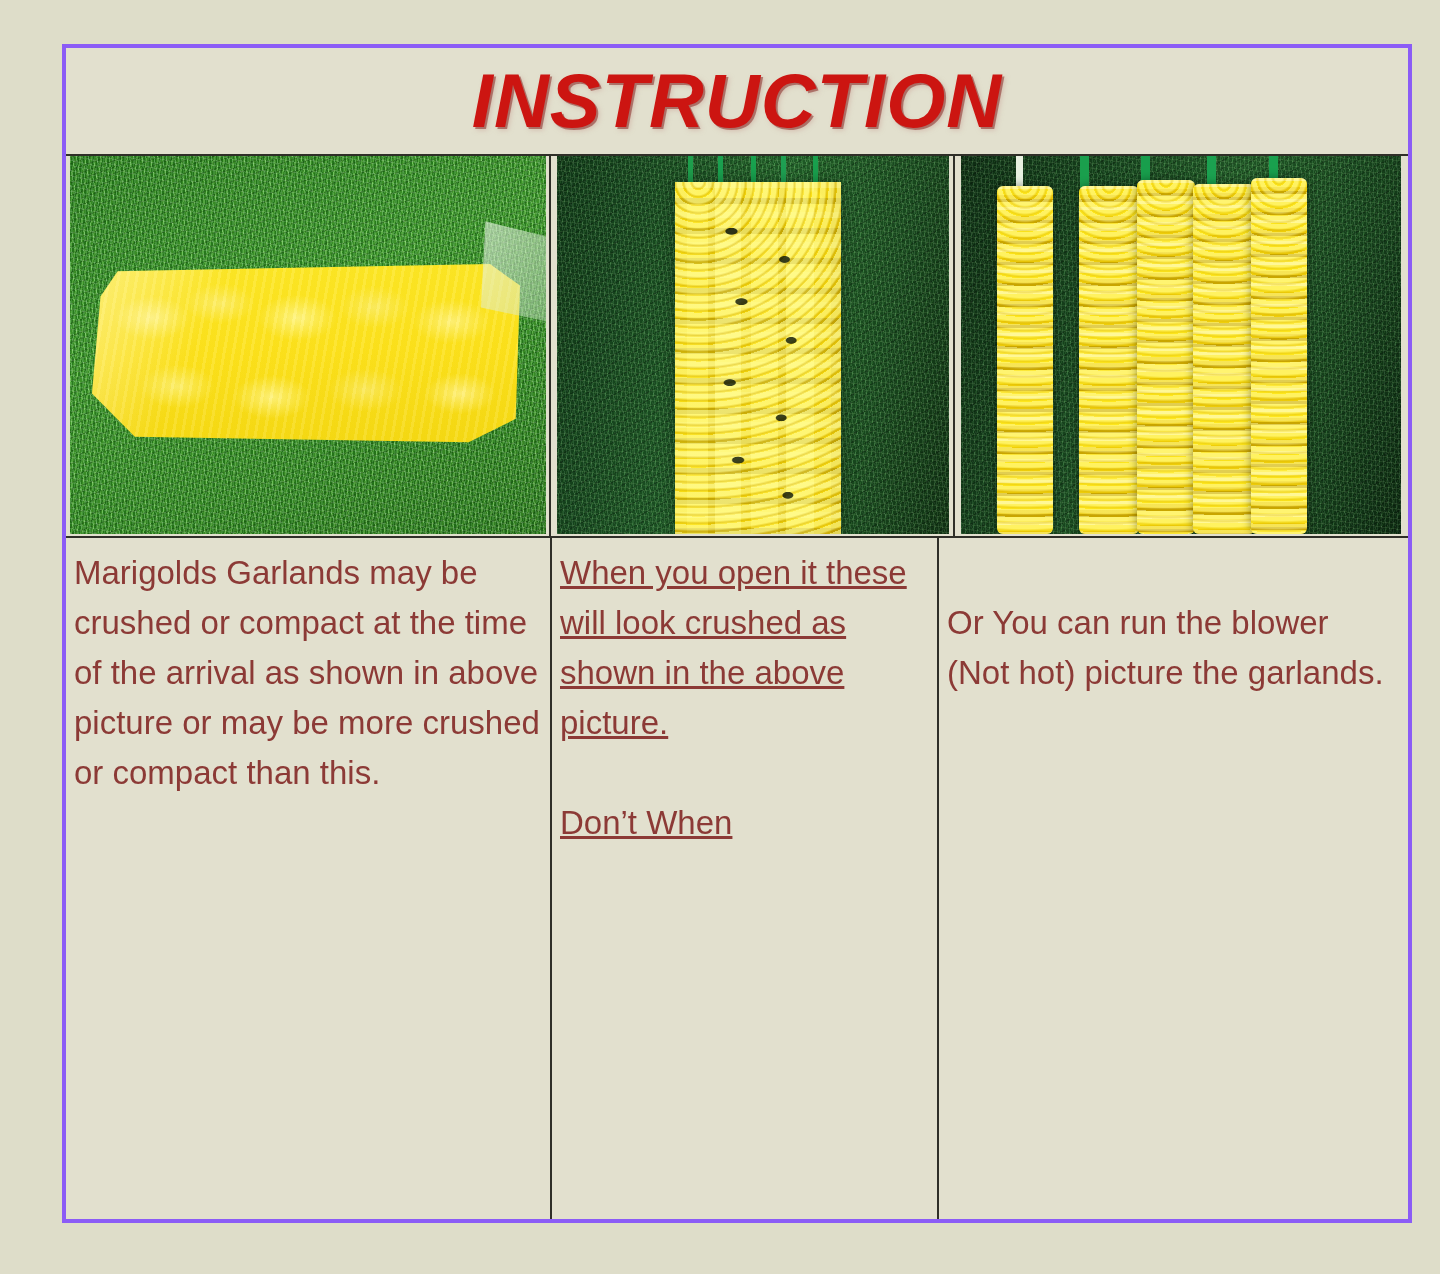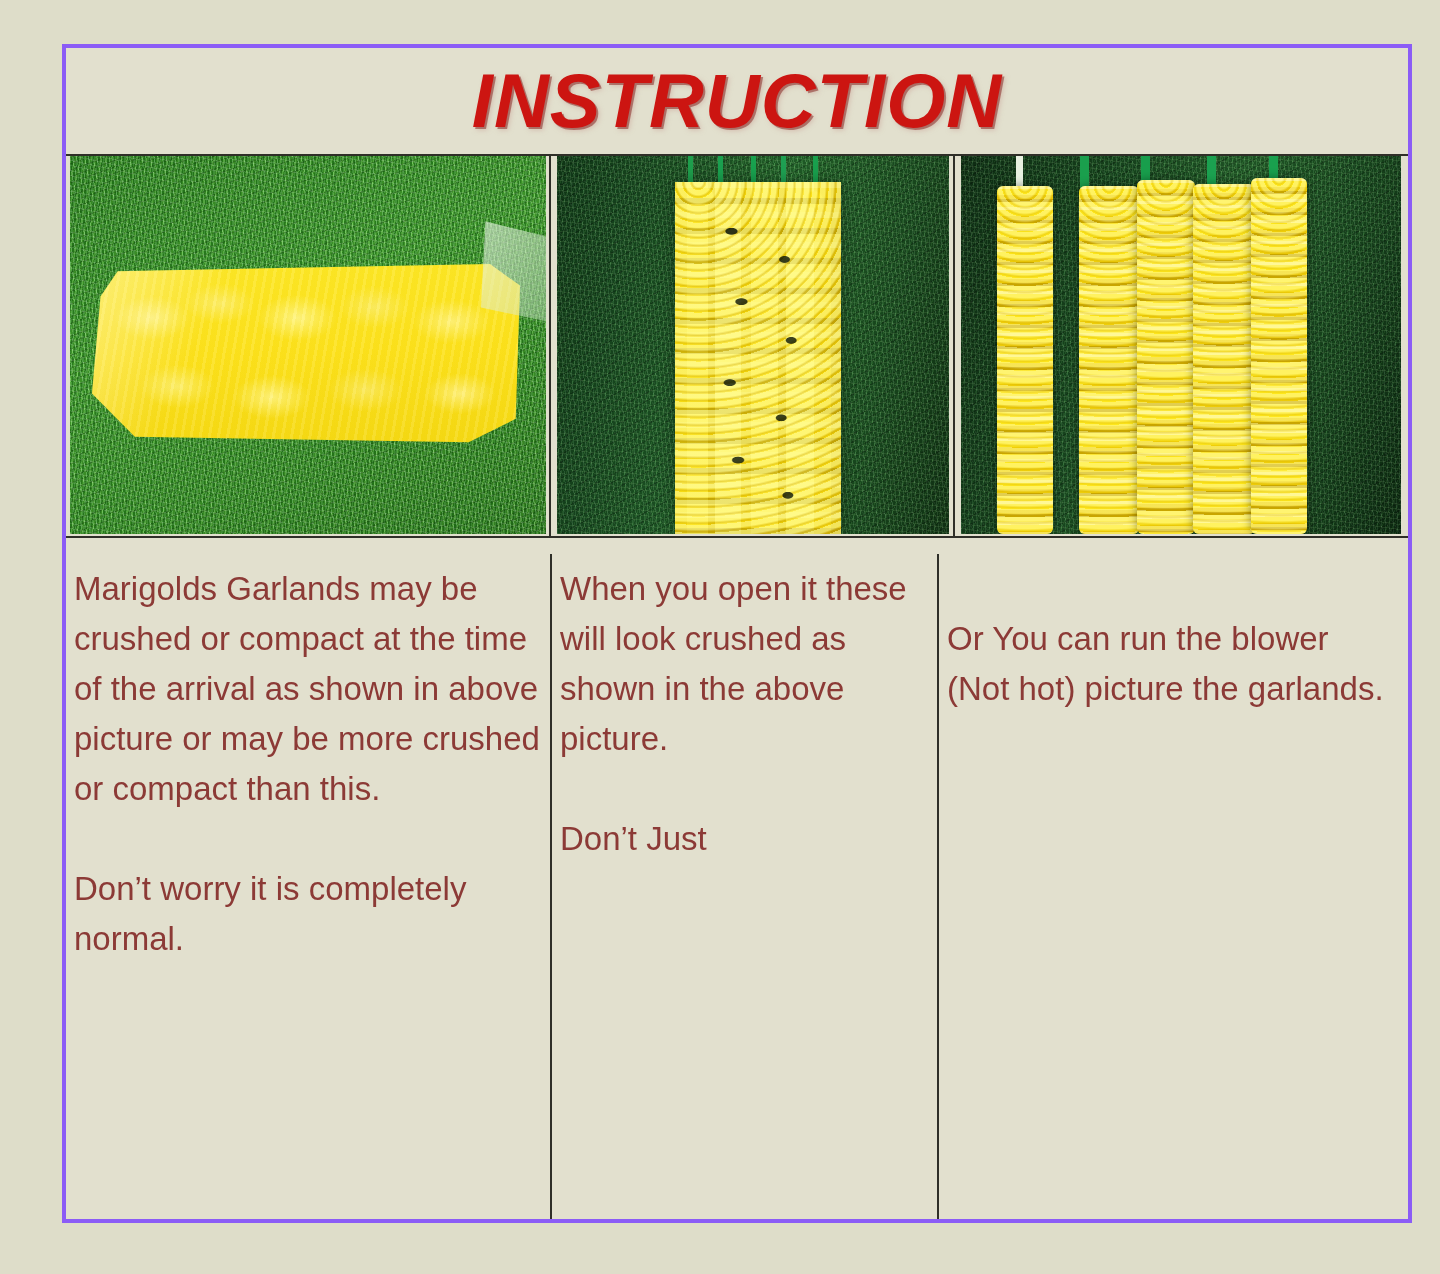--- a/index.html
+++ b/index.html
@@ -232,24 +232,23 @@
     flex: 1 1 auto;
     display: flex;
     background: #e2e0ce;
   }
   .text-cell {
     padding: 10px 6px 12px 8px;
     color: #8c3a36;
     font-family: "Liberation Sans", sans-serif;
     font-size: 33px;
     line-height: 50px;
-    margin-top: 16px;
   }
   .text-cell.c1 { width: 486px; border-right: 2px solid #2f2f28; }
-  .text-cell.c2 { width: 387px; border-right: 2px solid #2f2f28; }
+  .text-cell.c2 { width: 387px; border-right: 2px solid #2f2f28; text-decoration: underline; }
   .text-cell.c3 { width: 454px; }
 
   .para { margin: 0; }
   .para.spaced { margin-top: 50px; }
 </style>
 </head>
 <body>
 
 <div id="instruction-sheet">
 
@@ -291,26 +290,25 @@
         <div class="strand s5"></div>
       </div>
     </div>
 
   </div>
 
   <div class="text-row">
 
     <div class="text-cell c1">
       <p class="para">Marigolds Garlands may be crushed or compact at the time of the arrival as shown in above picture or may be more crushed or compact than this.</p>
-      <p class="para spaced">Don’t worry it is completely normal.</p>
     </div>
 
     <div class="text-cell c2">
       <p class="para">When you open it these will look crushed as shown in the above picture.</p>
-      <p class="para spaced">Don’t Just</p>
+      <p class="para spaced">Don’t When</p>
     </div>
 
     <div class="text-cell c3">
       <p class="para spaced">Or You can run the blower (Not hot) picture the garlands.</p>
     </div>
 
   </div>
 
 </div>
 

